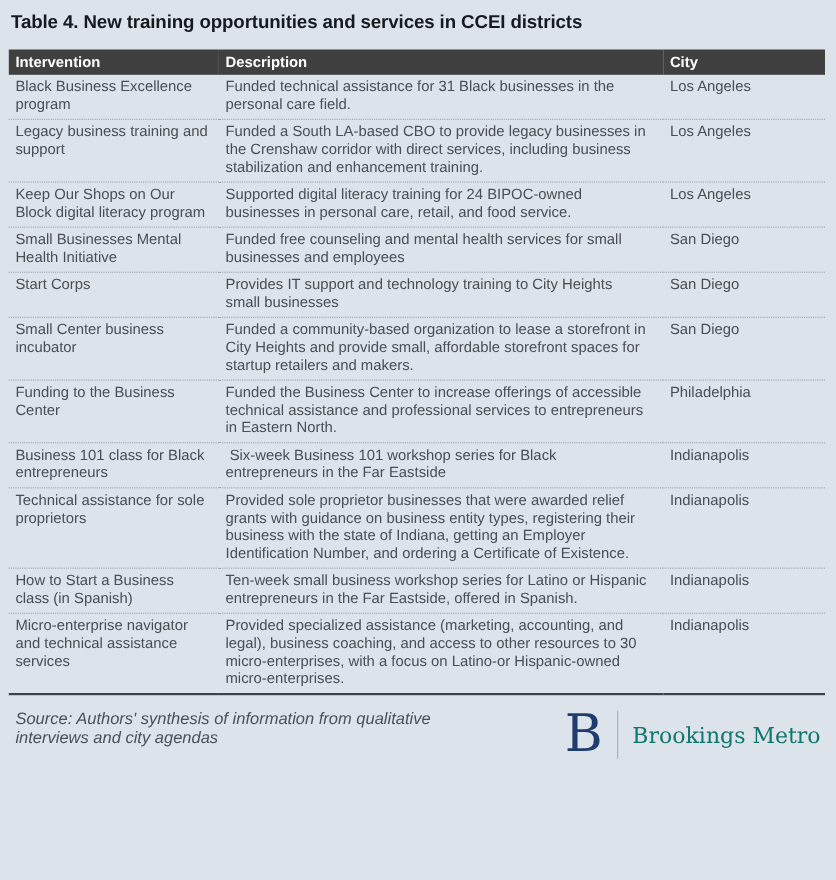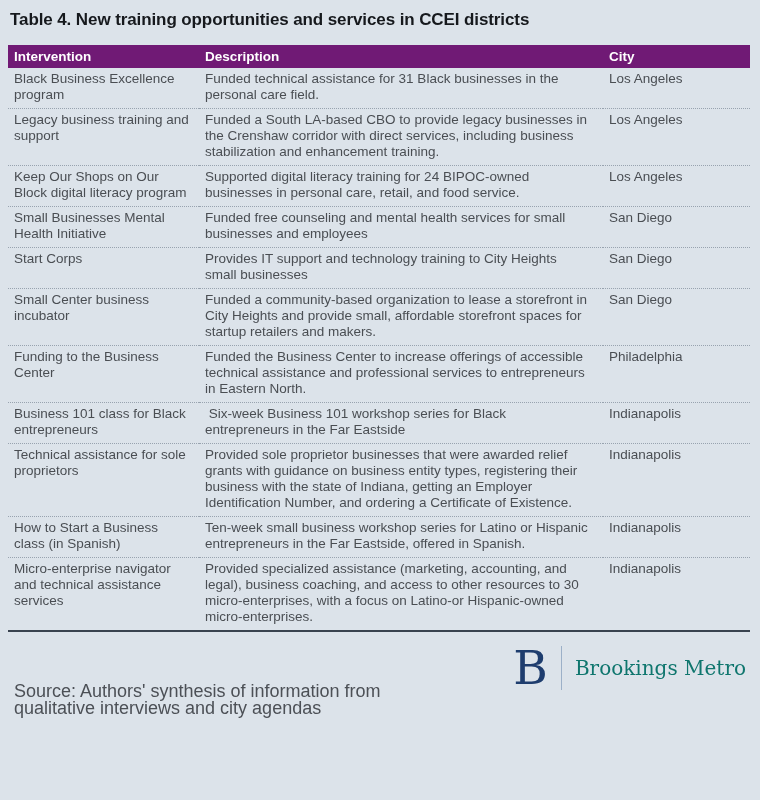--- a/index.html
+++ b/index.html
@@ -28,21 +28,21 @@
   table.data-table {
     border-collapse: collapse;
     table-layout: fixed;
     width: 742px;
     border-bottom: 2px solid #39434f;
   }
   col.c1 { width: 191px; }
   col.c2 { width: 404px; }
   col.c3 { width: 147px; }
   thead th {
-    background: #701a75;
+    background: #404040;
     color: #ffffff;
     font-size: 13.5px;
     font-weight: bold;
     text-align: left;
     padding: 4px 6px 4px 6px;
     line-height: 15px;
   }
   tbody td {
     vertical-align: top;
     font-size: 13.5px;
@@ -58,26 +58,26 @@
     border-top: 1px dotted #98a3af;
   }
   .footer {
     width: 742px;
     display: flex;
     justify-content: space-between;
     align-items: flex-start;
     padding-top: 13px;
   }
   .source-note {
-    font-size: 18px;
+    font-style: italic;
+    font-size: 15px;
     line-height: 17px;
     color: #4c5056;
     max-width: 390px;
     padding-left: 6px;
-    margin-top: 38px;
   }
   .logo {
     display: flex;
     align-items: center;
     gap: 13px;
     margin-top: 1px;
     padding-right: 4px;
   }
   .logo-b {
     font-family: "DejaVu Serif", serif;

